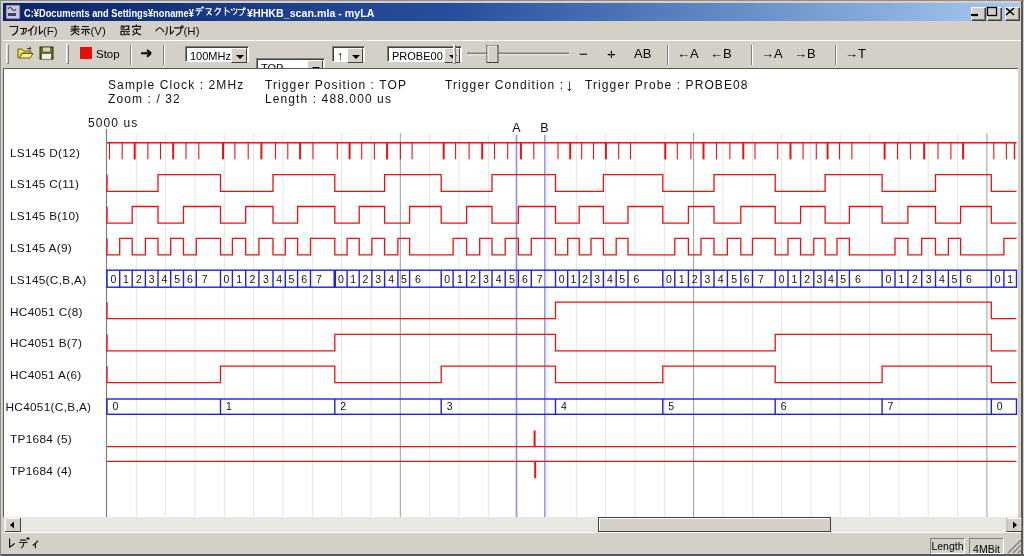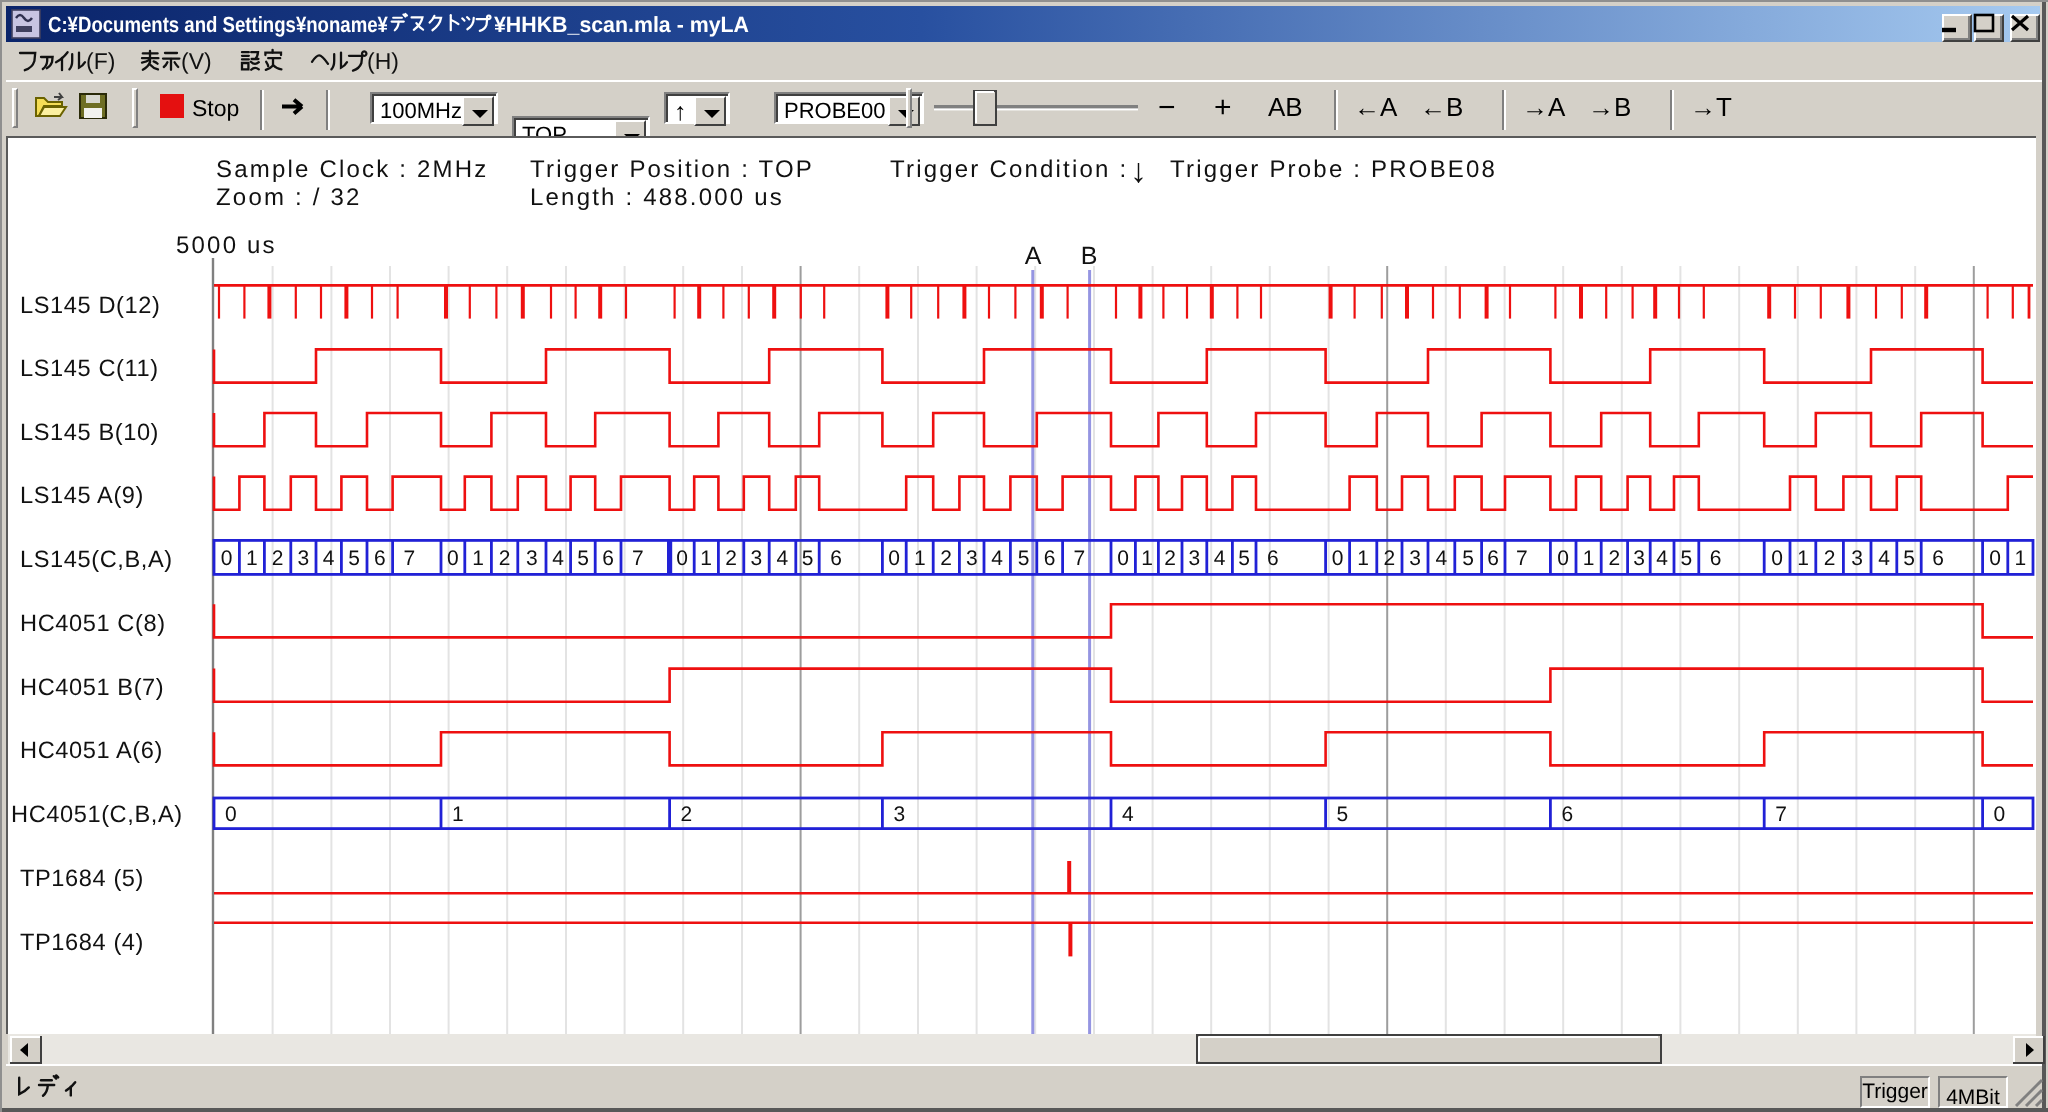--- a/index.html
+++ b/index.html
@@ -54,21 +54,21 @@
       <span class="cbtn"></span>
     </div>
   <div class="grip" style="left:450px; top:3px; height:20px"></div>
   <div class="sep" style="left:664px; top:4px; height:20px"></div>
   <div class="sep" style="left:748px; top:4px; height:20px"></div>
   <div class="sep" style="left:832px; top:4px; height:20px"></div>
 </div>
 <div id="client" class="abs"></div>
 <div id="sbar" class="abs"></div>
 <div id="status" class="abs">
-  <div style="position:absolute; left:927px; top:5px; width:35px; height:16px; border:1px solid; border-color:#808080 #fff #fff #808080; font-size:10.5px; text-align:center; padding-top:1px">Trigger</div>
+  <div style="position:absolute; left:927px; top:5px; width:35px; height:16px; border:1px solid; border-color:#808080 #fff #fff #808080; font-size:10.5px; text-align:center; padding-top:1px">Length</div>
   <div style="position:absolute; left:966px; top:5px; width:35px; height:16px; border:1px solid; border-color:#808080 #fff #fff #808080; font-size:10.5px; text-align:center; padding-top:4px">4MBit</div>
 </div>
 <svg width="1024" height="556" viewBox="0 0 1024 556">
 
   <g>
     <rect x="6" y="5" width="14" height="14" fill="#c8c4e2" stroke="#404060" stroke-width="0.8"></rect>
     <path d="M8,9 q2,-3 4,0 q2,3 4,0" stroke="#303050" fill="none" stroke-width="1.2"></path>
     <rect x="8" y="13" width="8" height="3" fill="#404060"></rect>
   </g>
 

